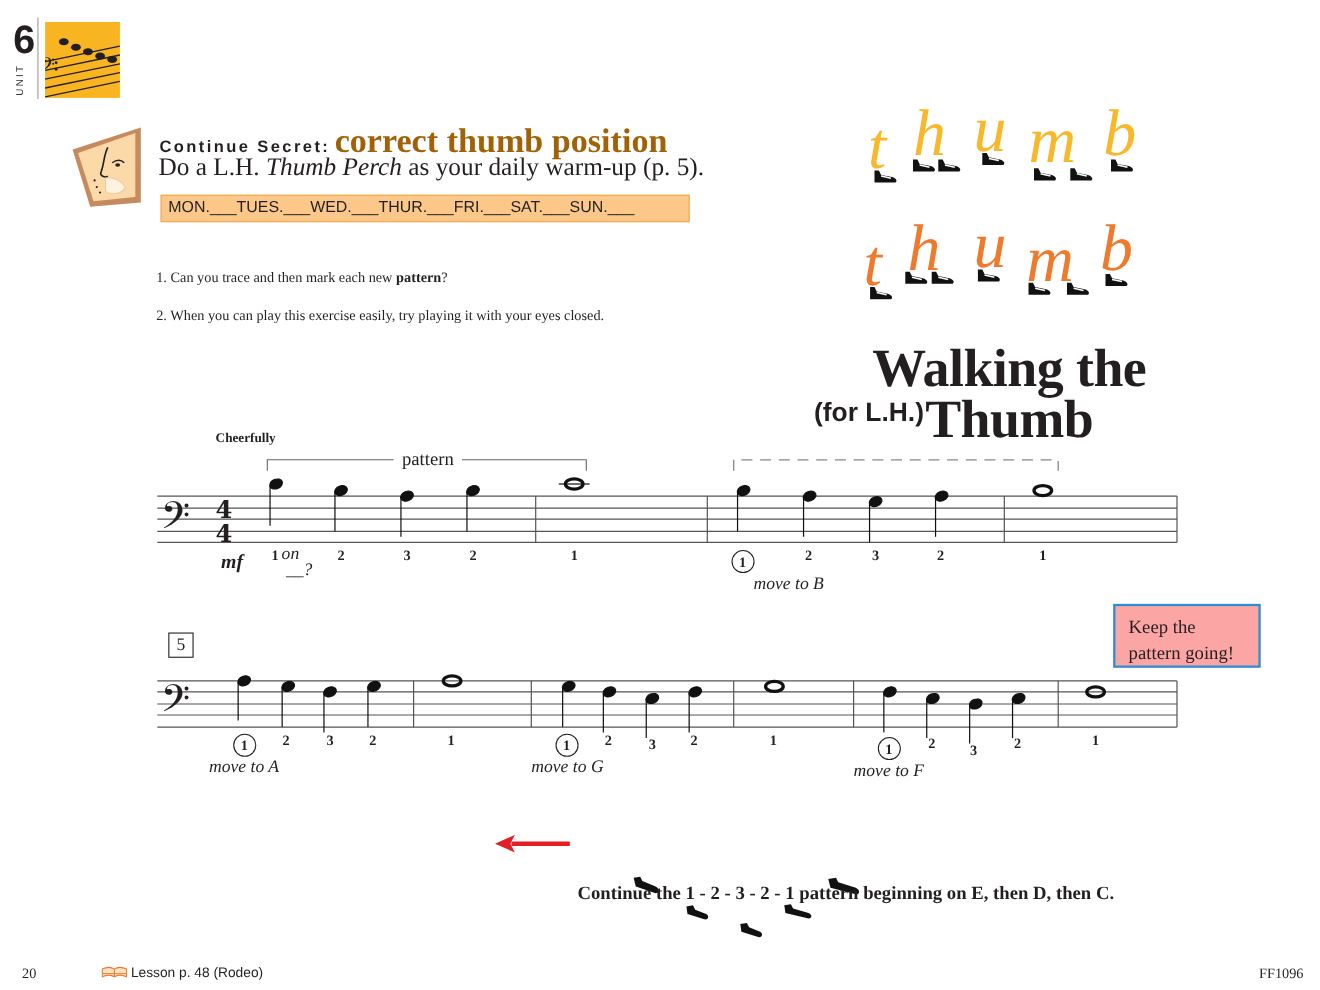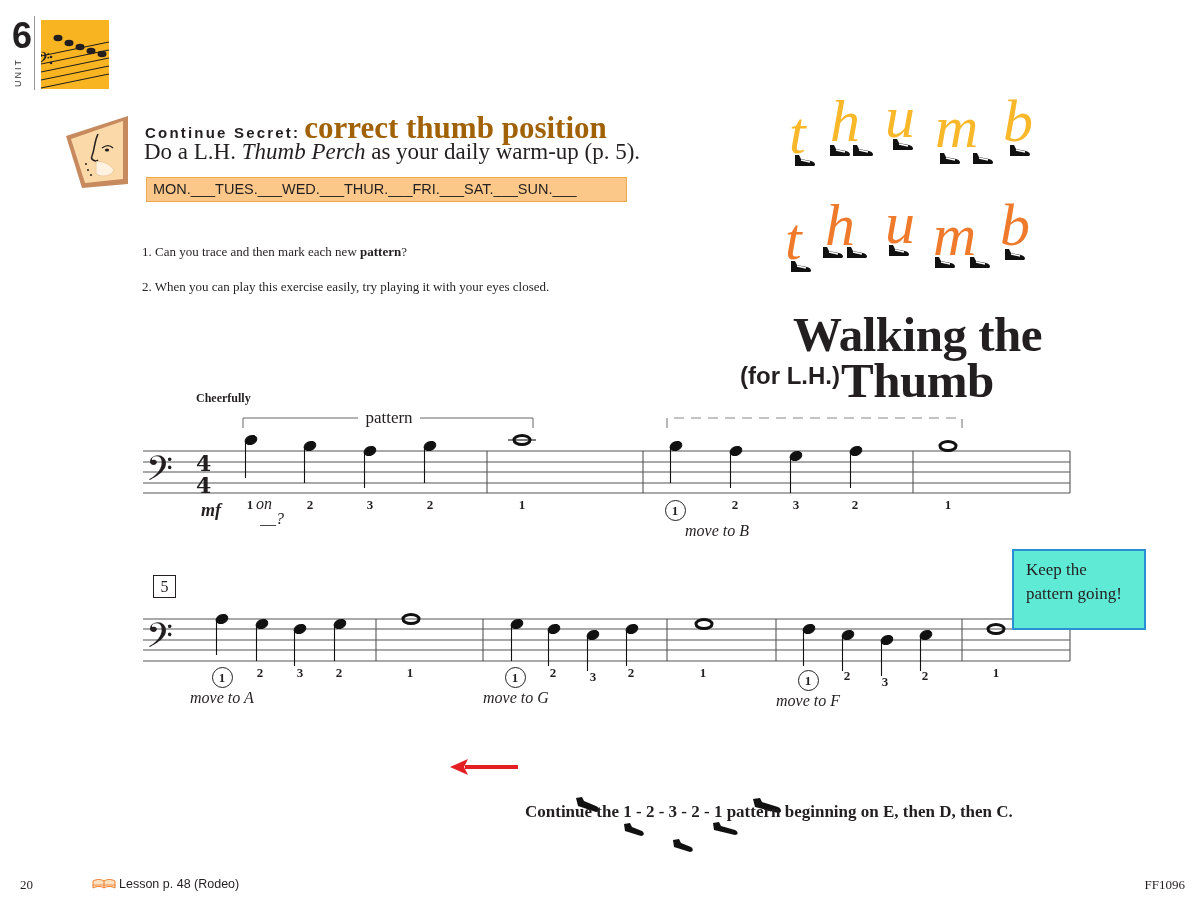--- a/index.html
+++ b/index.html
@@ -29,21 +29,21 @@
   
   .thumb-art { left: 775px; top: 75px; width: 290px; height: 210px; }
 
   
   .title { left: 740px; top: 312px; width: 355px; text-align: center; font-family: "Liberation Serif", serif; font-weight: 700; font-size: 49px; line-height: 46px; letter-spacing: -0.5px; }
   .subtitle { left: 740px; top: 364px; width: 355px; text-align: left; font-family: "Liberation Sans", sans-serif; font-weight: 700; font-size: 24px; line-height: 24px; }
 
   
   .cheerfully { left: 196px; top: 391px; font-weight: 700; font-size: 12px; }
   .pattern-label { left: 358px; top: 404px; width: 62px; height: 28px; background: #fff; text-align: center; font-size: 17px; line-height: 28px; }
-  .keep-box { left: 1012px; top: 549px; width: 134px; height: 81px; border: 2px solid #2a8fd4; background: #5eead4; padding: 7px 0 0 12px; font-size: 17px; line-height: 24px; }
+  .keep-box { left: 1012px; top: 549px; width: 134px; height: 58px; border: 2px solid #2a8fd4; background: #fca5a5; padding: 7px 0 0 12px; font-size: 17px; line-height: 24px; }
   .measure-box { left: 153px; top: 575px; width: 23px; height: 23px; border: 1px solid #231f20; text-align: center; font-size: 16px; line-height: 21px; }
 
   .finger { position: absolute; font-weight: 700; font-size: 13px; text-align: center; width: 20px; margin-left: -10px; }
   .finger-circled { position: absolute; width: 21px; height: 21px; margin-left: -10.5px; border: 1.3px solid #231f20; border-radius: 50%; font-weight: 700; font-size: 13px; line-height: 19px; text-align: center; }
   .italic-note { position: absolute; font-style: italic; font-size: 16px; white-space: nowrap; }
   .mf { left: 201px; top: 500px; font-style: italic; font-weight: 700; font-size: 18px; }
 
   
   .continue-text { left: 525px; top: 757px; font-weight: 700; font-size: 17px; white-space: nowrap; margin-top: 45px; }
 

